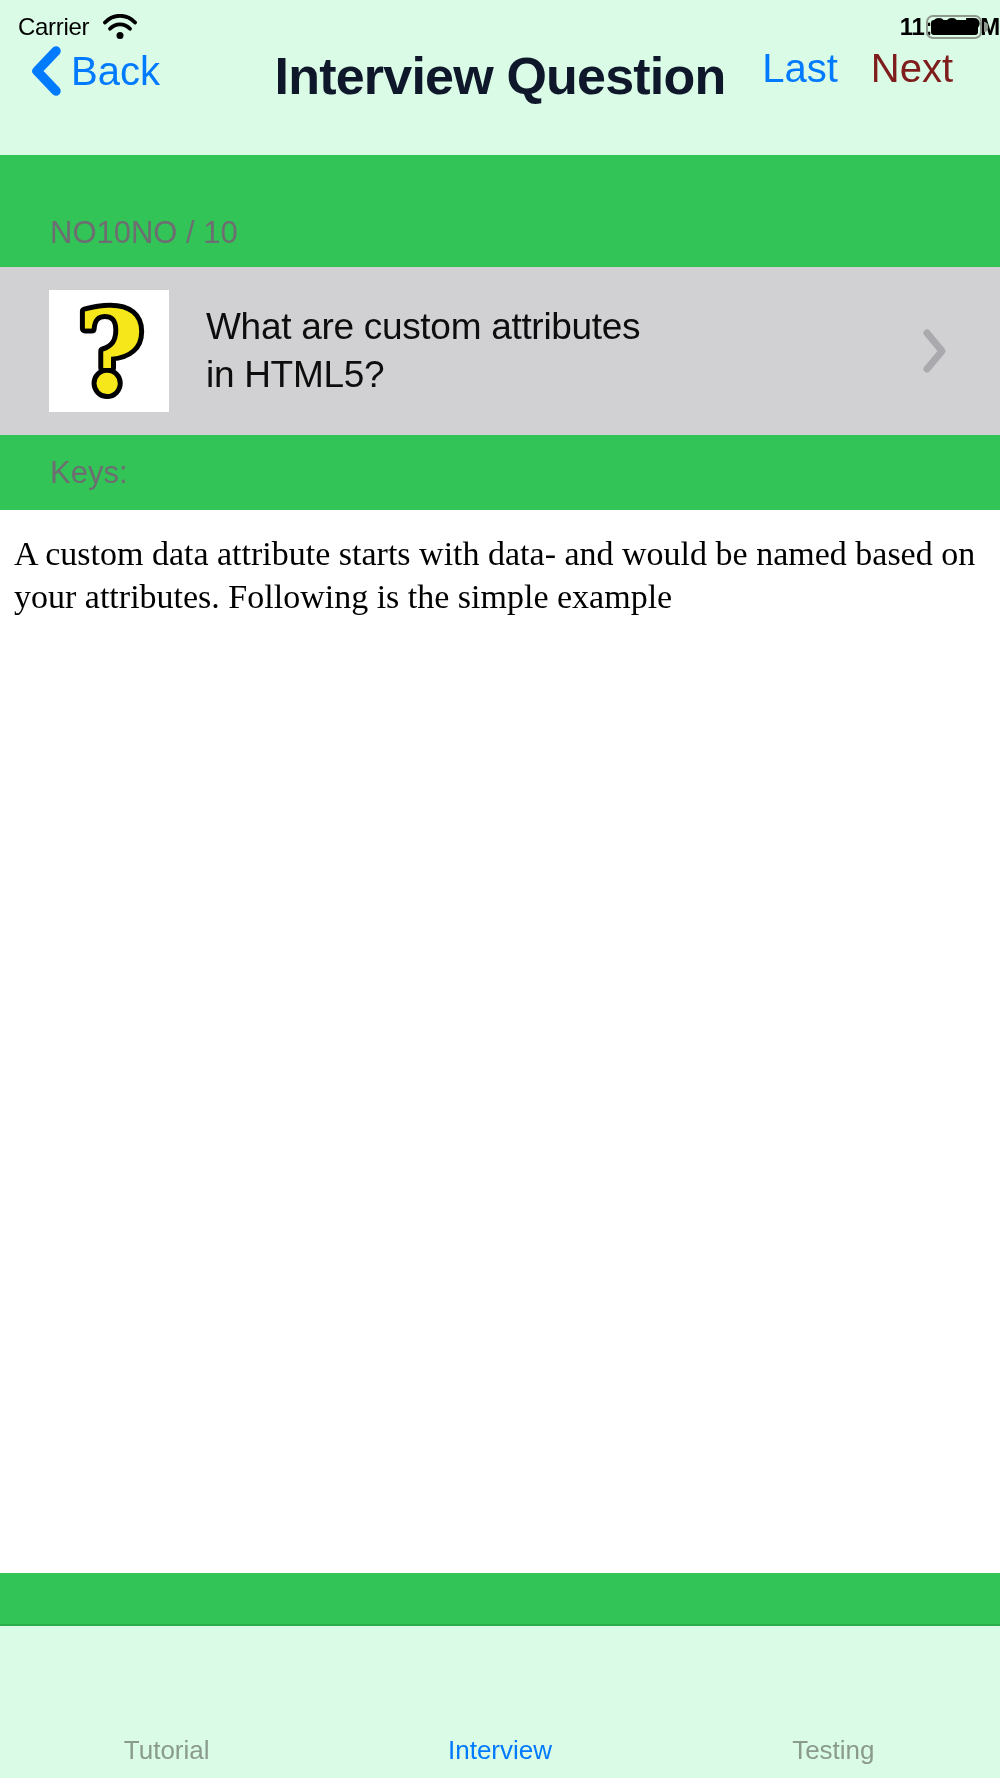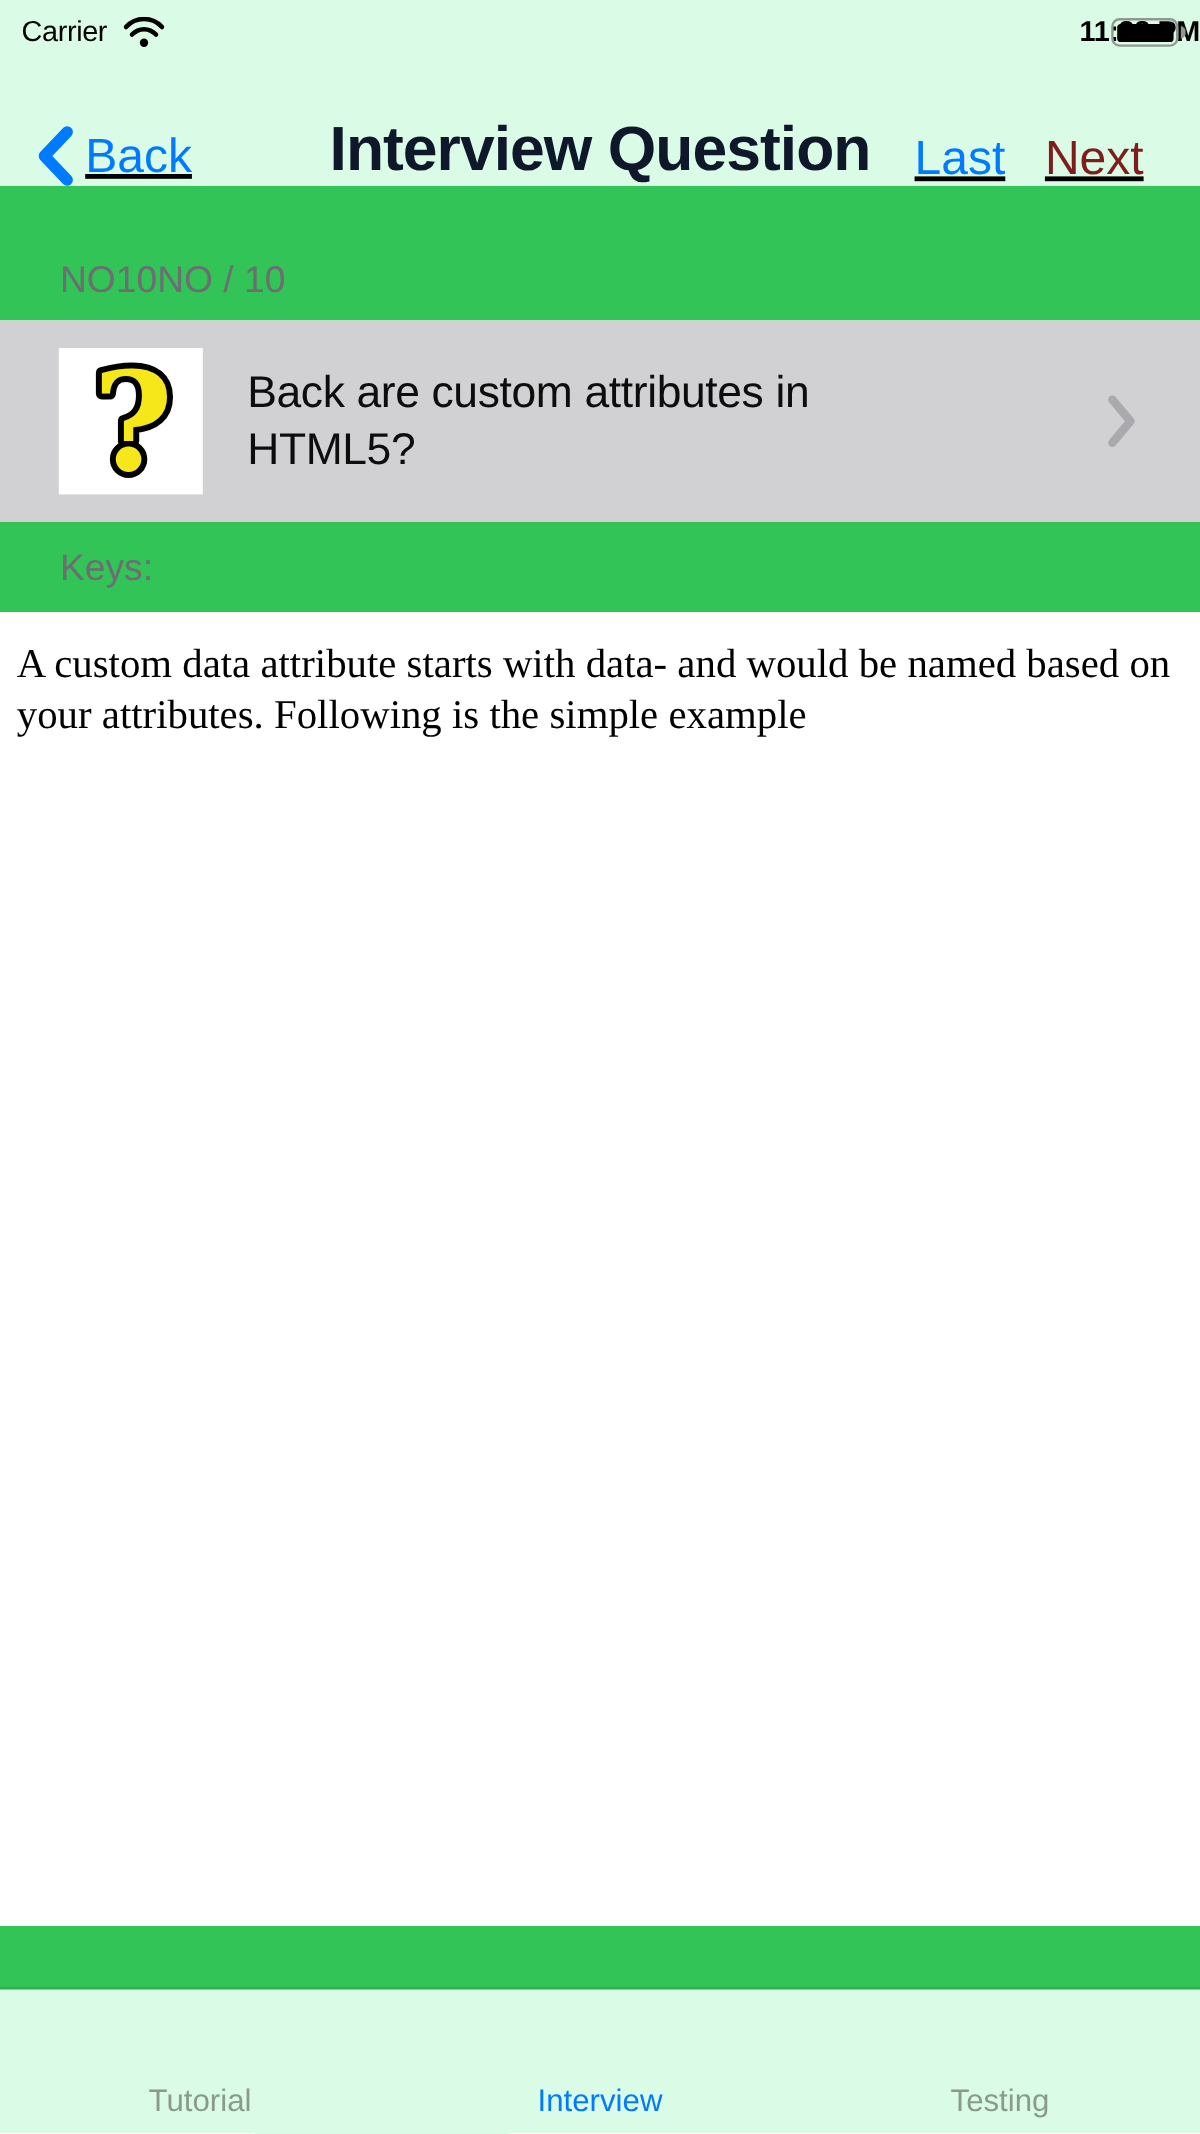--- a/index.html
+++ b/index.html
@@ -14,21 +14,21 @@
   .statusbar { height:46px; display:flex; align-items:center; padding:8px 12px 0 18px; position:relative; font-size:24px; color:#000; }
   .sb-left { display:flex; align-items:center; z-index:1; }
   .carrier { letter-spacing:-0.3px; }
   .wifi { margin-left:14px; display:flex; align-items:center; }
   .clock { position:absolute; left:0; right:0; text-align:right; font-weight:600; letter-spacing:-0.3px; }
   .sb-right { margin-left:auto; display:flex; align-items:center; z-index:1; }
   .battery { width:56px; height:24px; border:2.5px solid #8F998F; border-radius:7px; padding:2.5px; display:block; }
   .battery-fill { display:block; width:100%; height:100%; background:#000; border-radius:3px; }
   .battery-nub { width:4px; height:10px; background:#8F998F; border-radius:0 4px 4px 0; margin-left:2px; }
 
-  .navbar { height:109px; display:flex; align-items:flex-end; position:relative; padding:0 47px 0 30px;text-decoration:underline; }
+  .navbar { height:109px; display:flex; align-items:flex-start; position:relative; padding:0 47px 0 30px; }
   .nav-back { display:flex; align-items:center; gap:9px; color:#007AFF; font-size:40px; cursor:pointer; }
   .nav-title { position:absolute; left:50%; transform:translateX(-50%); font-size:52px; font-weight:700; color:#0f172a; letter-spacing:-0.8px; white-space:nowrap; }
   .nav-actions { margin-left:auto; display:flex; gap:33px; font-size:40px; }
   .nav-last { color:#007AFF; cursor:pointer; }
   .nav-next { color:#7f1d1d; }
 
   
   .sec-q { height:112px; background:#32C456; display:flex; align-items:flex-end; padding:0 0 16px 50px; font-size:31px; color:#6D6D72; }
   .sec-keys { height:75px; background:#32C456; display:flex; align-items:center; padding-left:50px; font-size:31px; color:#6D6D72; }
 
@@ -37,21 +37,21 @@
   .q-icon { width:120px; height:122px; background:#fff; flex:0 0 auto; margin-right:37px; display:flex; align-items:center; justify-content:center; overflow:hidden; }
   .q-text { font-size:37px; line-height:48px; color:#0D0D0D; width:472px; letter-spacing:-0.3px; }
   .disclosure { position:absolute; right:52px; top:50%; transform:translateY(-50%); }
 
   
   .answer { flex:1 1 auto; background:#fff; padding:22px 20px 0 14px; }
   .answer p { font-family:"Liberation Serif","DejaVu Serif",serif; font-size:34px; line-height:43px; color:#000; max-width:962px; }
 
   
   .green-strip { height:53px; background:#32C456; border-bottom:2px solid #2CAD4D; flex:0 0 auto; }
-  .tabbar { height:120px; background:#DAFBE5; display:flex; align-items:flex-end; padding-bottom:12px; flex:0 0 auto; }
+  .tabbar { height:152px; background:#DAFBE5; display:flex; align-items:flex-end; padding-bottom:12px; flex:0 0 auto; }
   .tab { flex:1; text-align:center; font-size:26px; color:#8A9B8E; cursor:pointer; }
   .tab.active { color:#007AFF; font-weight:500; }
 </style>
 </head>
 <body>
 
 <div class="phone">
 
   <header class="topbar">
     <div class="statusbar">
@@ -92,21 +92,21 @@
   <div class="sec-q">
     <span>NO10NO / 10</span>
   </div>
 
   <div class="q-cell">
     <div class="q-icon">
       <svg width="120" height="122" viewBox="0 0 120 122">
         <text x="62" y="102" text-anchor="middle" font-family="DejaVu Serif, serif" font-size="114" font-weight="bold" fill="#F5E71A" stroke="#000" stroke-width="10" stroke-linejoin="round" paint-order="stroke">?</text>
       </svg>
     </div>
-    <div class="q-text">Back are custom attributes in HTML5?</div>
+    <div class="q-text">What are custom attributes in HTML5?</div>
     <svg class="disclosure" width="26" height="46" viewBox="0 0 26 46">
       <polyline points="5,5 20,23 5,41" fill="none" stroke="#A9A9AE" stroke-width="7" stroke-linecap="round" stroke-linejoin="round"></polyline>
     </svg>
   </div>
 
   <div class="sec-keys">
     <span>Keys:</span>
   </div>
 
   <div class="answer">

